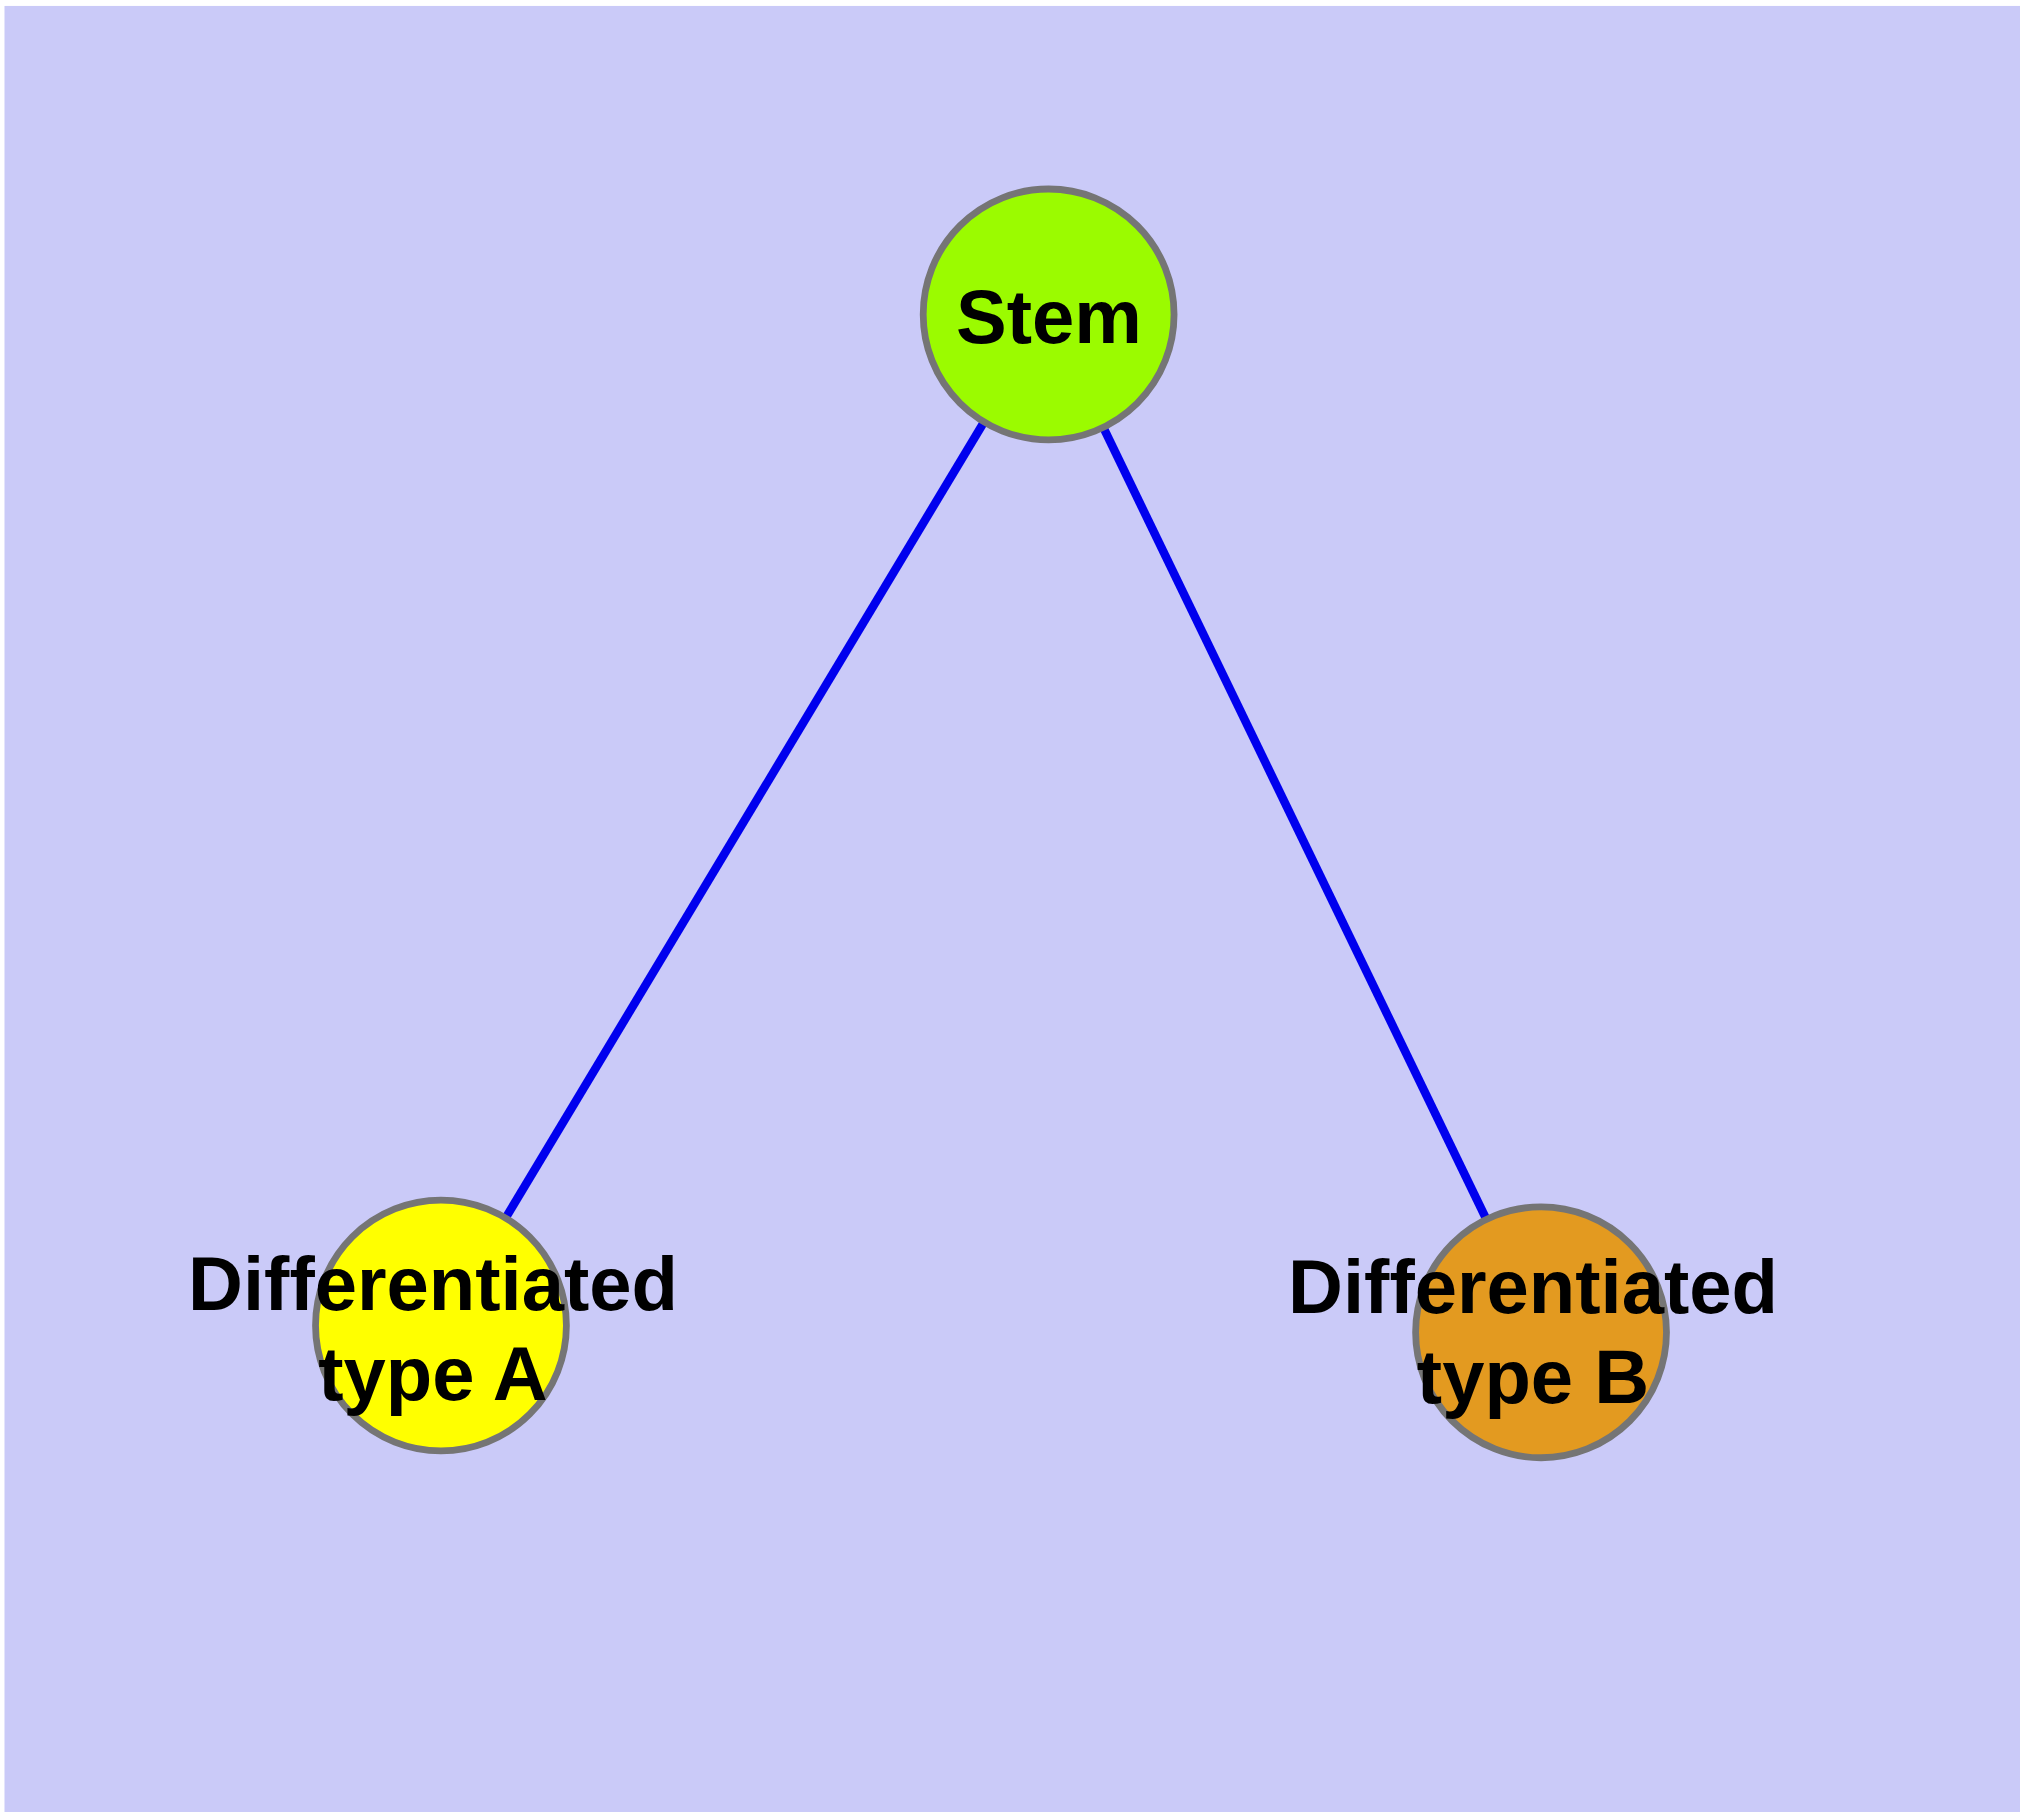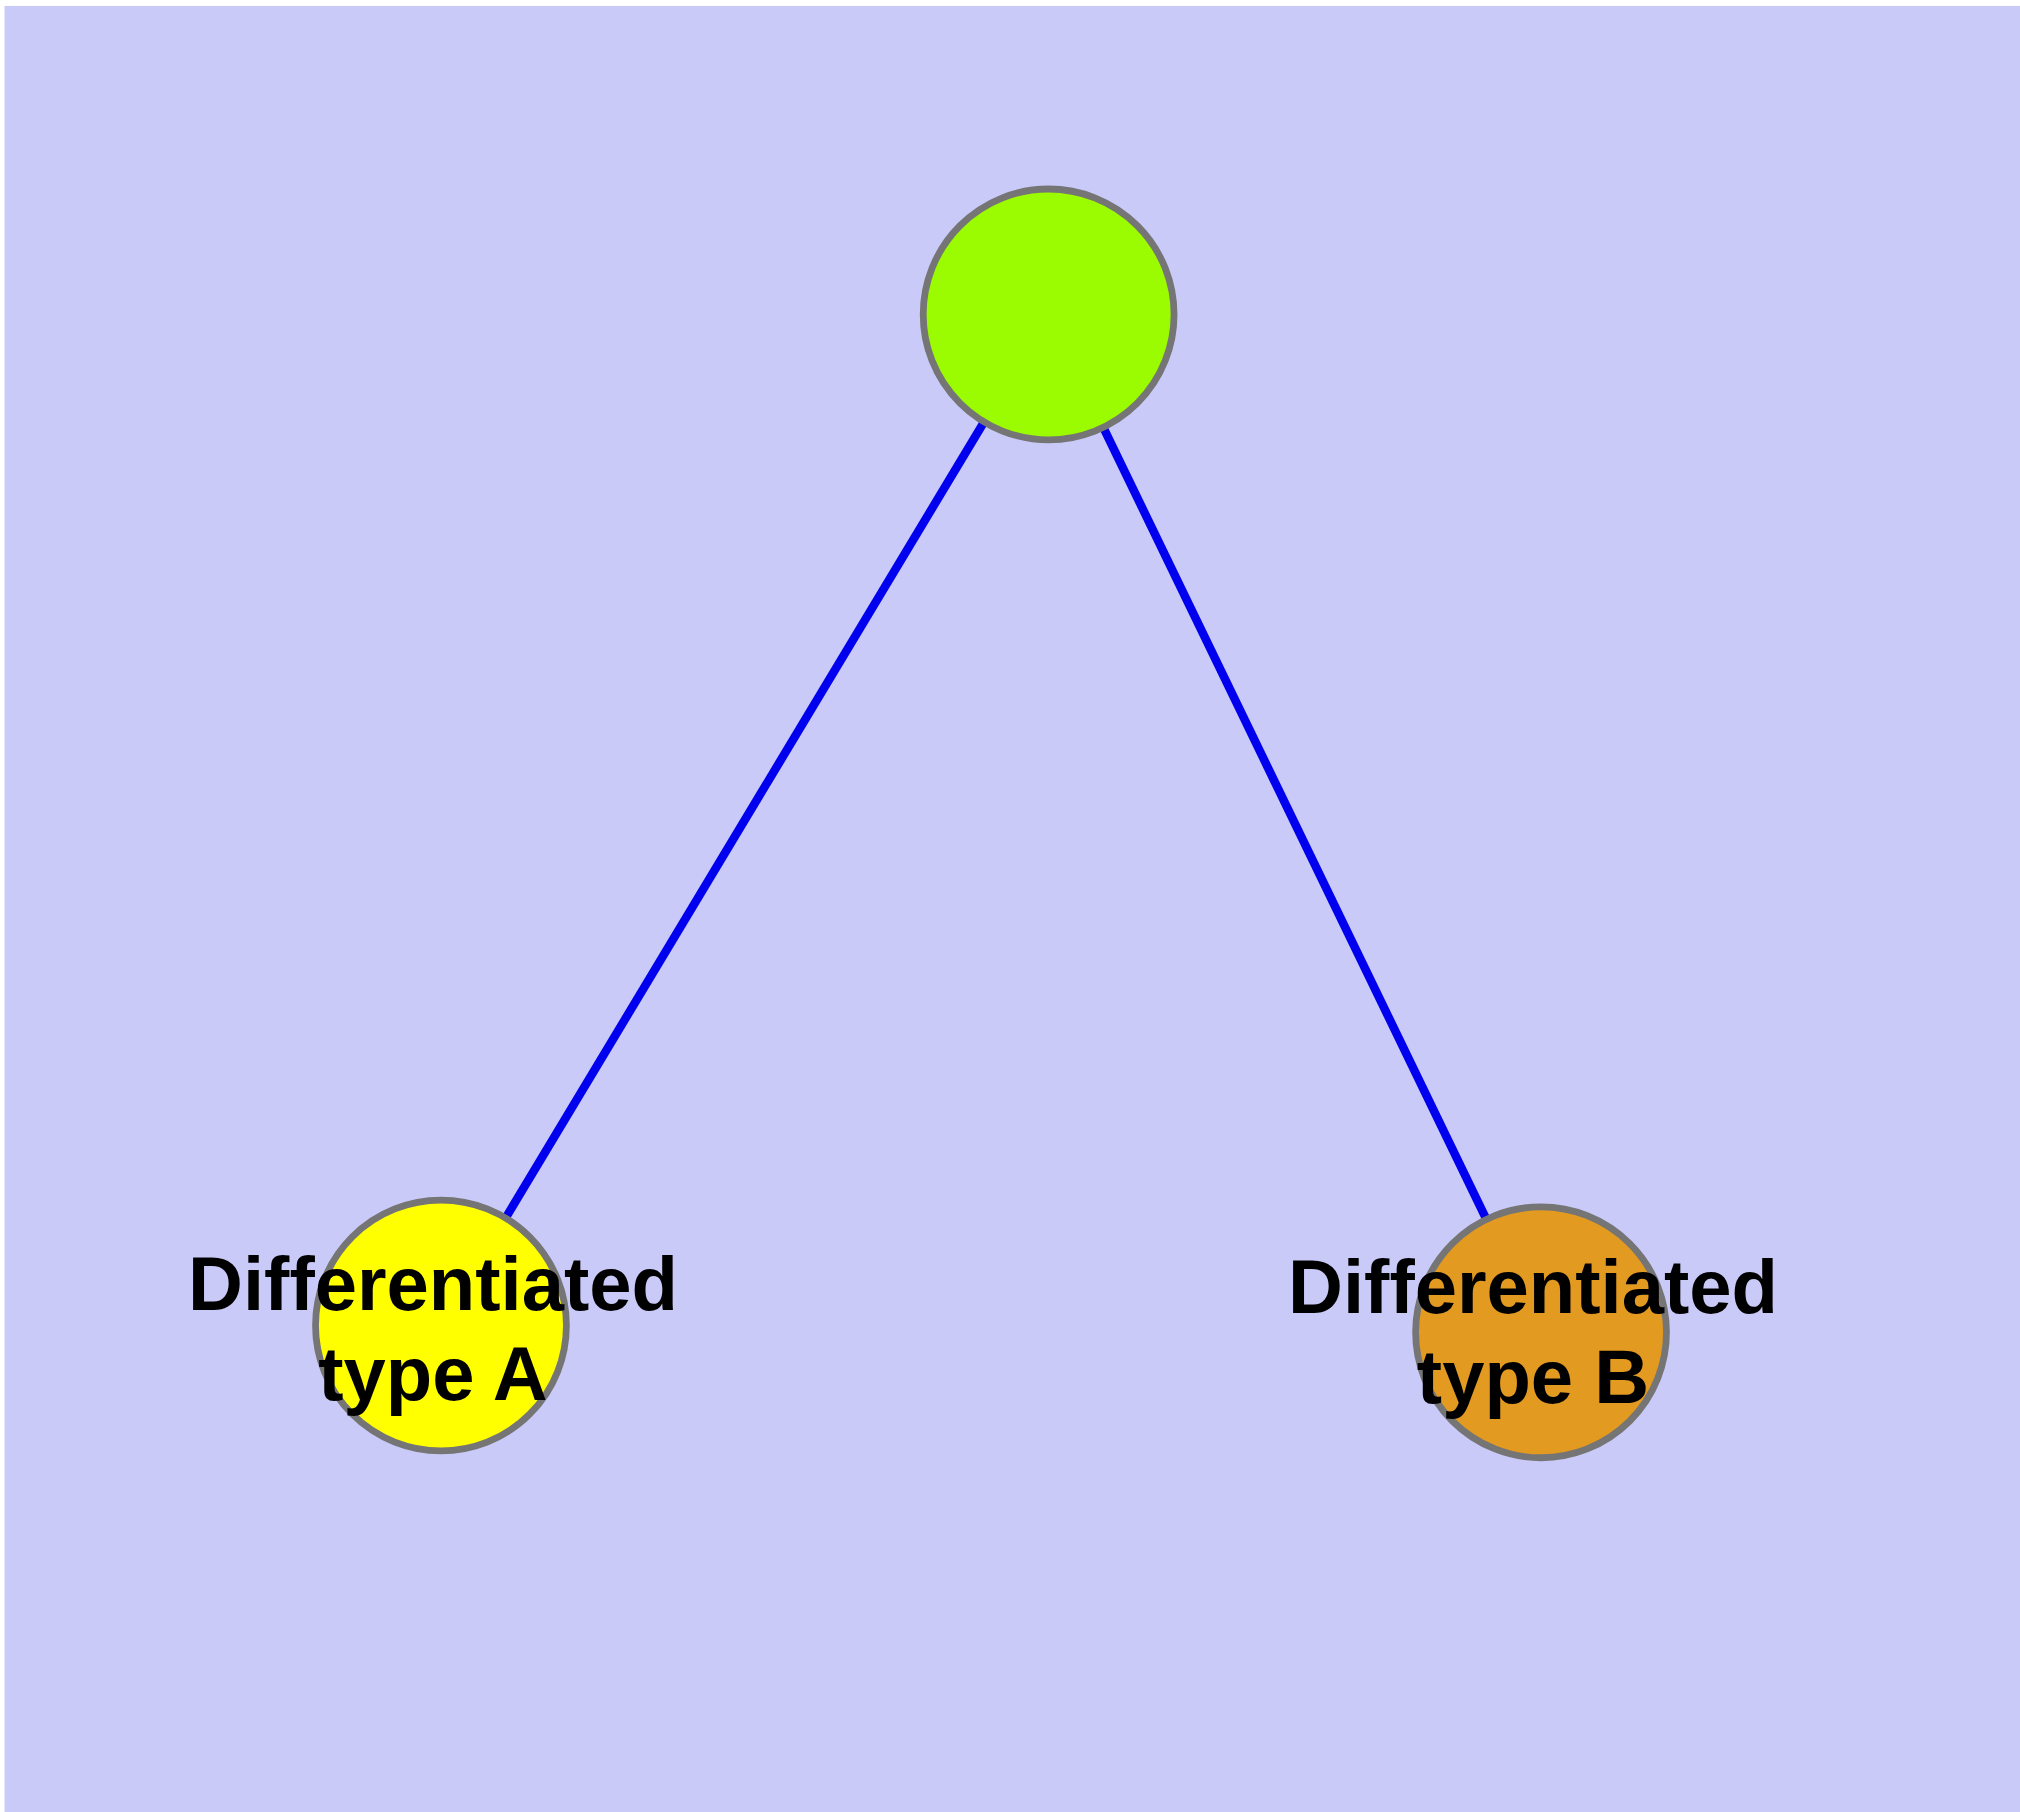--- a/index.html
+++ b/index.html
@@ -45,20 +45,21 @@
     <rect x="5" y="7" width="2379" height="2131" fill="#CACAF8"></rect>
 
     <line x1="1237" y1="371" x2="520" y2="1564" stroke-width="10" stroke="#0000EE"></line>
     <line x1="1237" y1="371" x2="1818" y2="1572" stroke-width="10" stroke="#0000EE"></line>
 
     <circle cx="1237" cy="371" r="148" stroke-width="8" fill="#9BFB00" stroke="#757575"></circle>
     <circle cx="520" cy="1564" r="148" stroke-width="8" fill="#FFFF00" stroke="#757575"></circle>
     <circle cx="1818" cy="1572" r="148" stroke-width="8" fill="#E39A20" stroke="#757575"></circle>
   </svg>
 
+  <div class="node-label" style="left: 1049px; top: 317px;">Stem</div>
 
   <div class="node-label" style="left: 433px; top: 1329px;">Differentiated
 type A</div>
 
   <div class="node-label" style="left: 1533px; top: 1332px;">Differentiated
 type B</div>
 
 </div>
 
 

